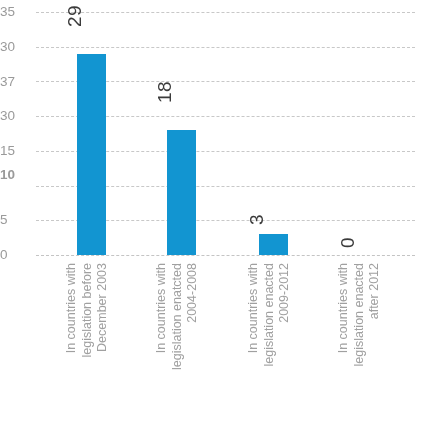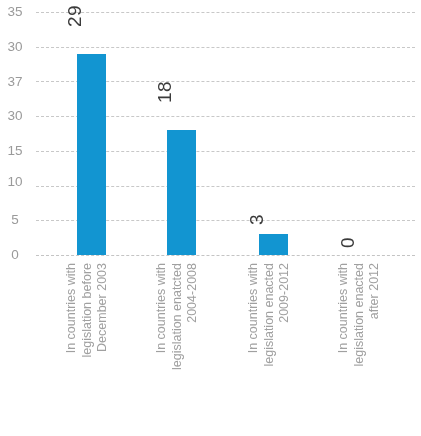--- a/index.html
+++ b/index.html
@@ -41,21 +41,21 @@
   .gridline.baseline {
     border-top: 1px dashed #c4c4c4;
   }
 
   .ytick {
     position: absolute;
     right: 392px;           
     font-size: 13.5px;
     color: #9a9a9a;
     line-height: 1;
-    text-align: center;
+    text-align: left;
     white-space: nowrap;
   }
 
   .ylabels {
     position: absolute;
     left: 0;
     top: 0;
     width: 30px;
     height: 256px;
   }
@@ -112,21 +112,21 @@
 <body>
 
 <div id="chart-root">
 
   <div class="ylabels">
     <span class="ytick" style="top:5px;">35</span>
     <span class="ytick" style="top:40px;padding-left:36px;">30</span>
     <span class="ytick" style="top:75px;">37</span>
     <span class="ytick" style="top:109px;">30</span>
     <span class="ytick" style="top:144px;margin-left:22px;">15</span>
-    <span class="ytick" style="top:175px;">10</span>
+    <span class="ytick" style="top:168px;font-weight:bold;">10</span>
     <span class="ytick" style="top:213px;">5</span>
     <span class="ytick" style="top:248px;">0</span>
   </div>
 
   <div class="plot-area">
 
     <div class="gridline" style="top:12px;"></div>
     <div class="gridline" style="top:47px;"></div>
     <div class="gridline" style="top:81px;"></div>
     <div class="gridline" style="top:116px;"></div>

